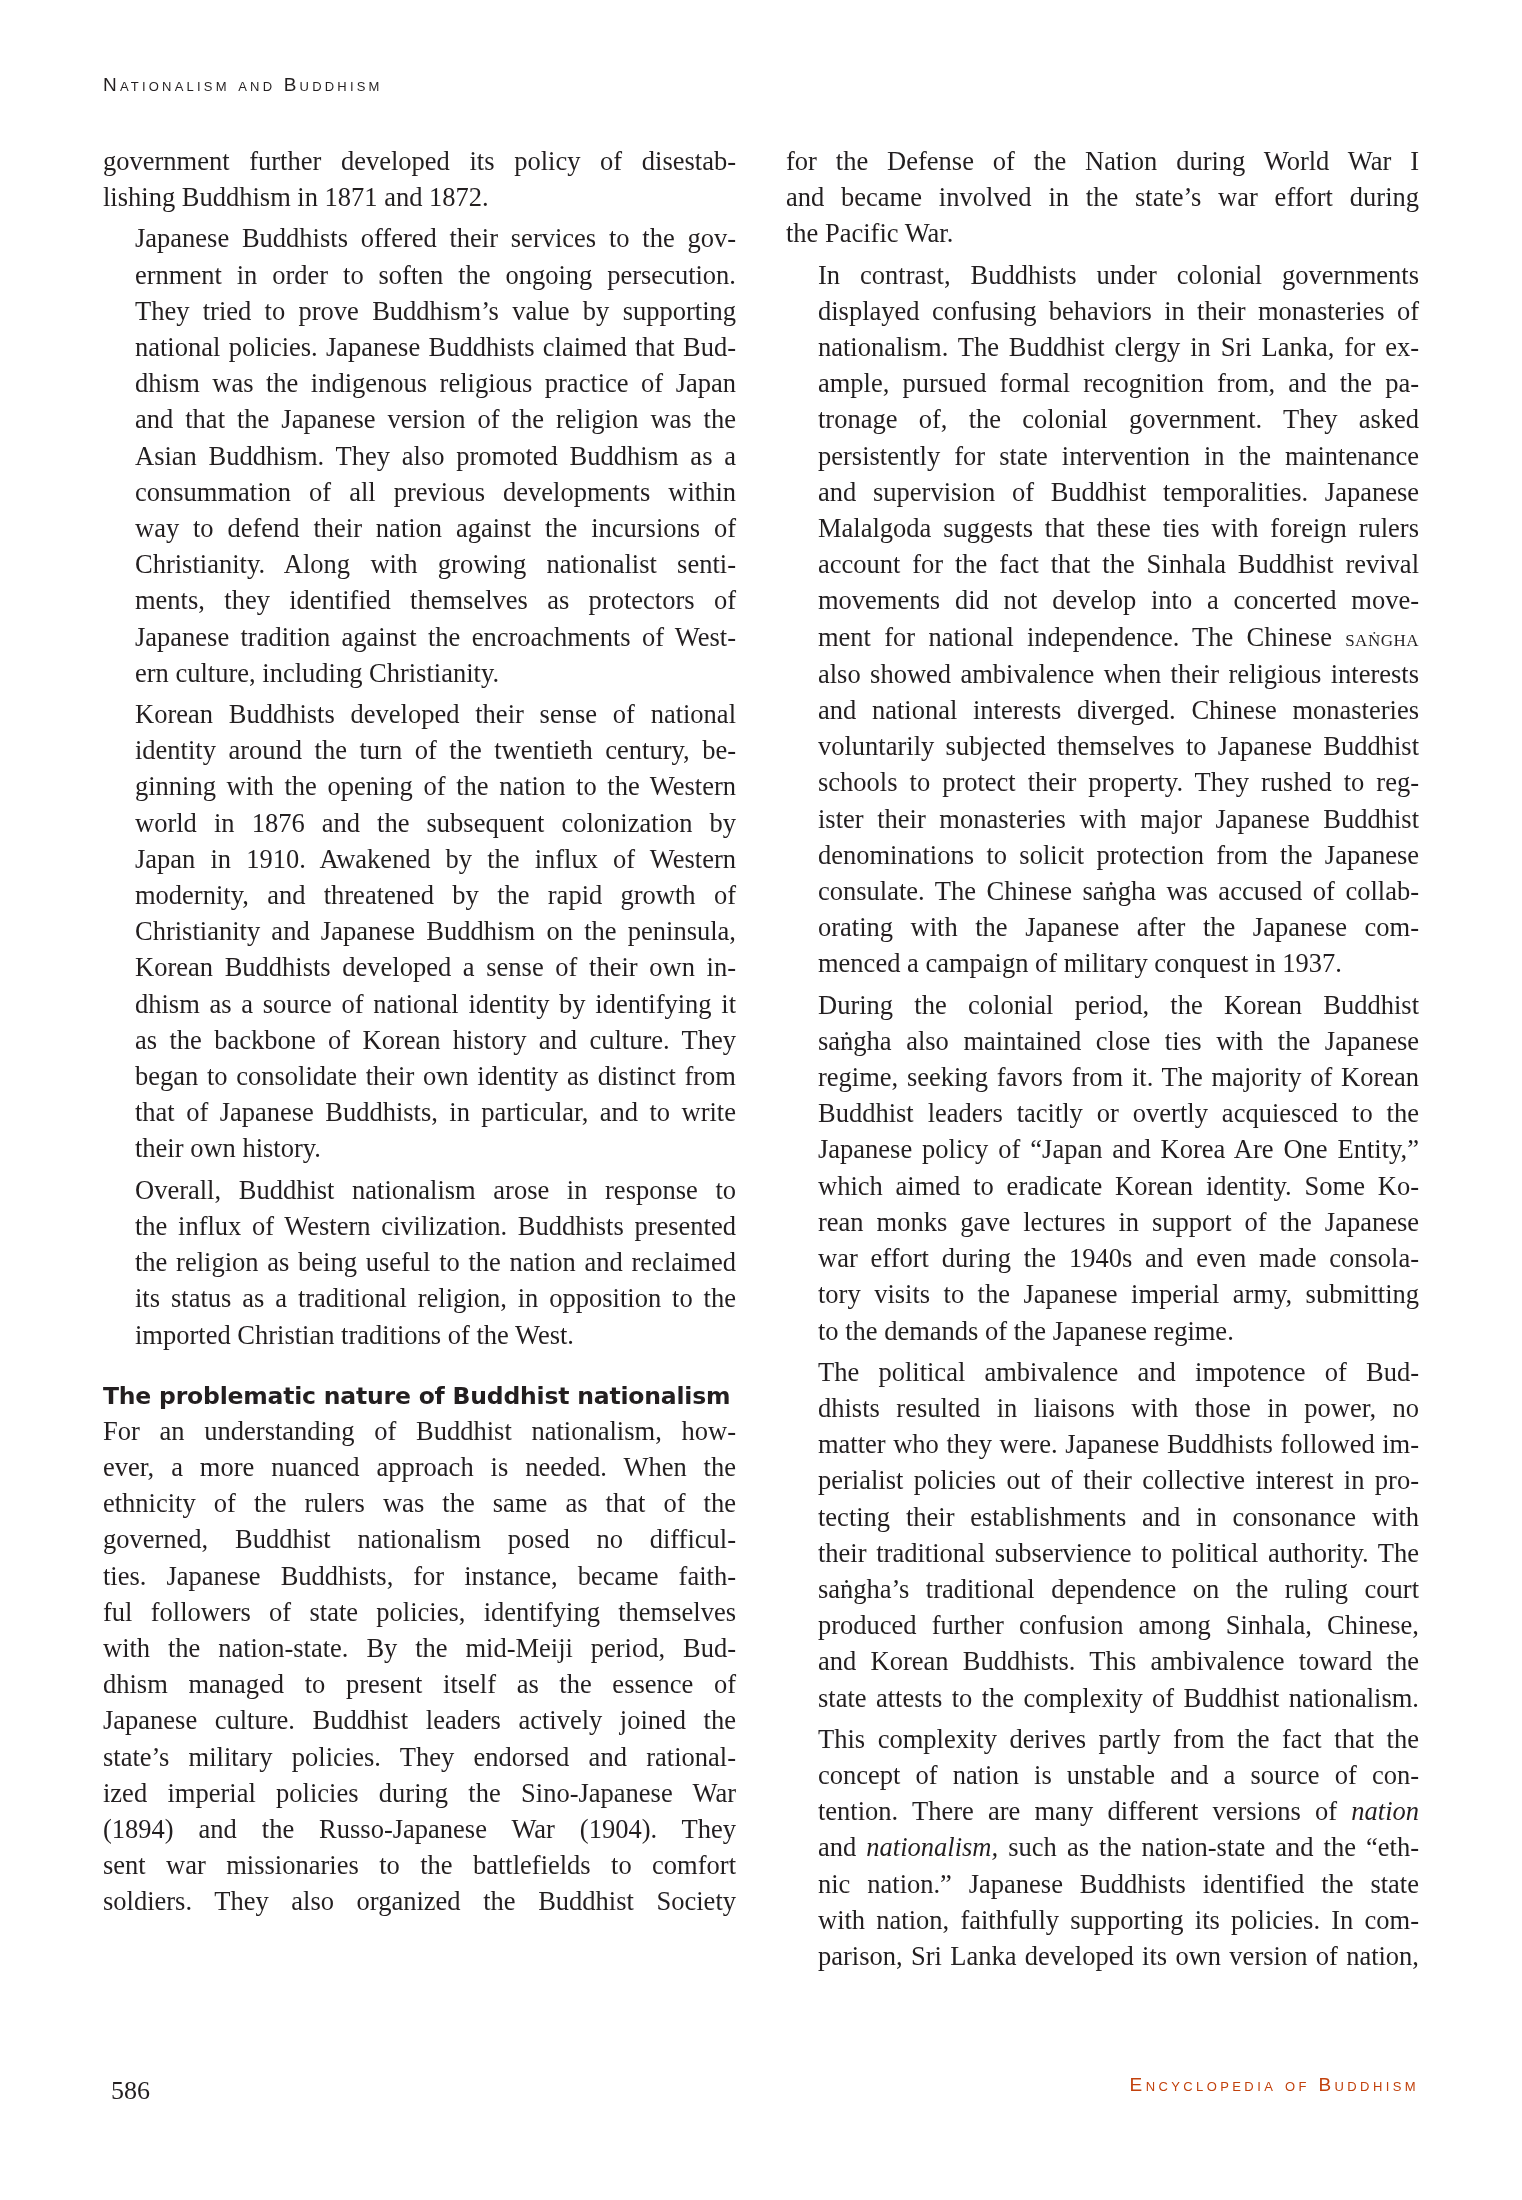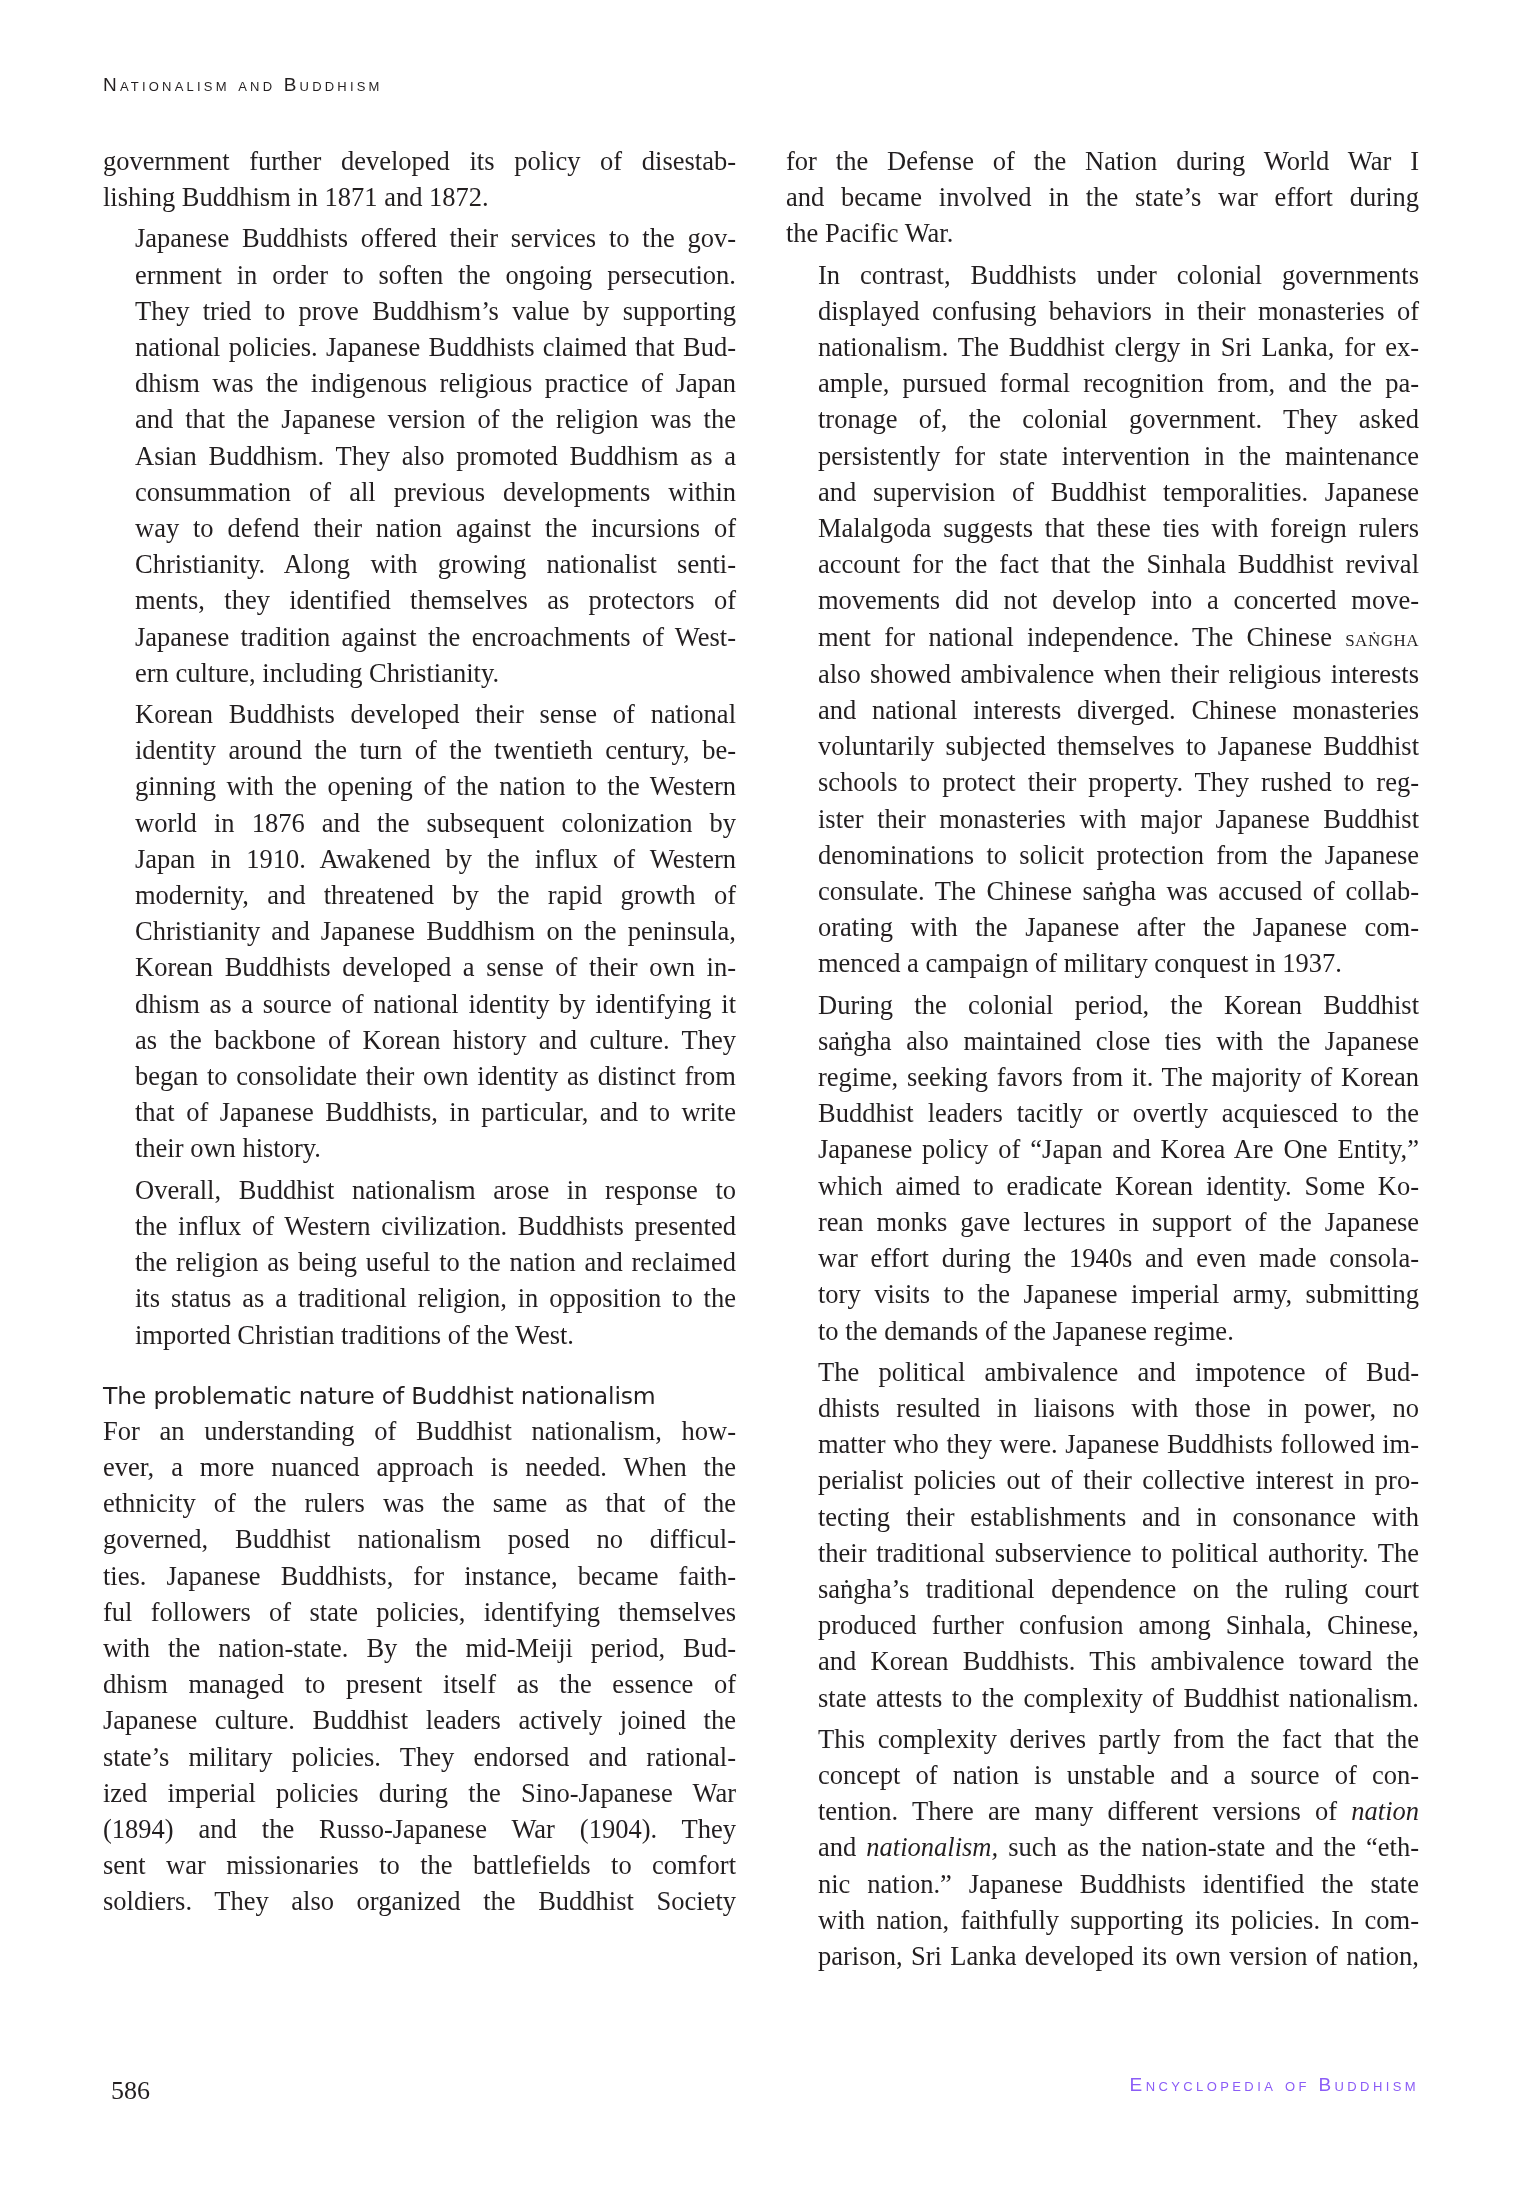--- a/index.html
+++ b/index.html
@@ -15,36 +15,36 @@
     font-family: "Liberation Serif", "DejaVu Serif", serif;
     font-size: 26.5px; line-height: 36.2px; text-align: justify;
     hyphens: manual;
   }
   .col-left { left: 103px; }
   .col-right { left: 786px; }
   .column p { margin: 0 0 5px 0; }
   .column p.indent { text-indent: 32px; }
   .section-heading {
     font-family: "DejaVu Sans", "Liberation Sans", sans-serif;
-    font-weight: normal; font-size: 23.5px; line-height: 34px;
+    font-weight: bold; font-size: 23.5px; line-height: 34px;
     margin: 26px 0 0 0; letter-spacing: -0.2px; white-space: nowrap;
   }
   .smallcaps { font-variant: small-caps; font-size: 0.92em; letter-spacing: 0.5px; }
   .line { display: block; text-align: justify; text-align-last: justify; white-space: nowrap; }
   .line.last { text-align-last: left; }
   .folio {
     position: absolute; left: 103px; top: 2076px;
     font-family: "Liberation Serif", "DejaVu Serif", serif;
     font-size: 26px; color: #231f20; margin-left: 8px;
   }
   .foot-title {
     position: absolute; right: 103px; top: 2074px;
     font-family: "Liberation Sans", "DejaVu Sans", sans-serif;
     font-size: 19px; letter-spacing: 3.4px; font-variant: small-caps;
-    color: #8b5cf6; white-space: nowrap;
+    color: #c2410c; white-space: nowrap;
   }
 </style>
 </head>
 <body>
 
 <div class="running-head">Nationalism and Buddhism</div>
 
 <div class="column col-left">
   <p>
     <span class="line">government further developed its policy of disestab-</span>

